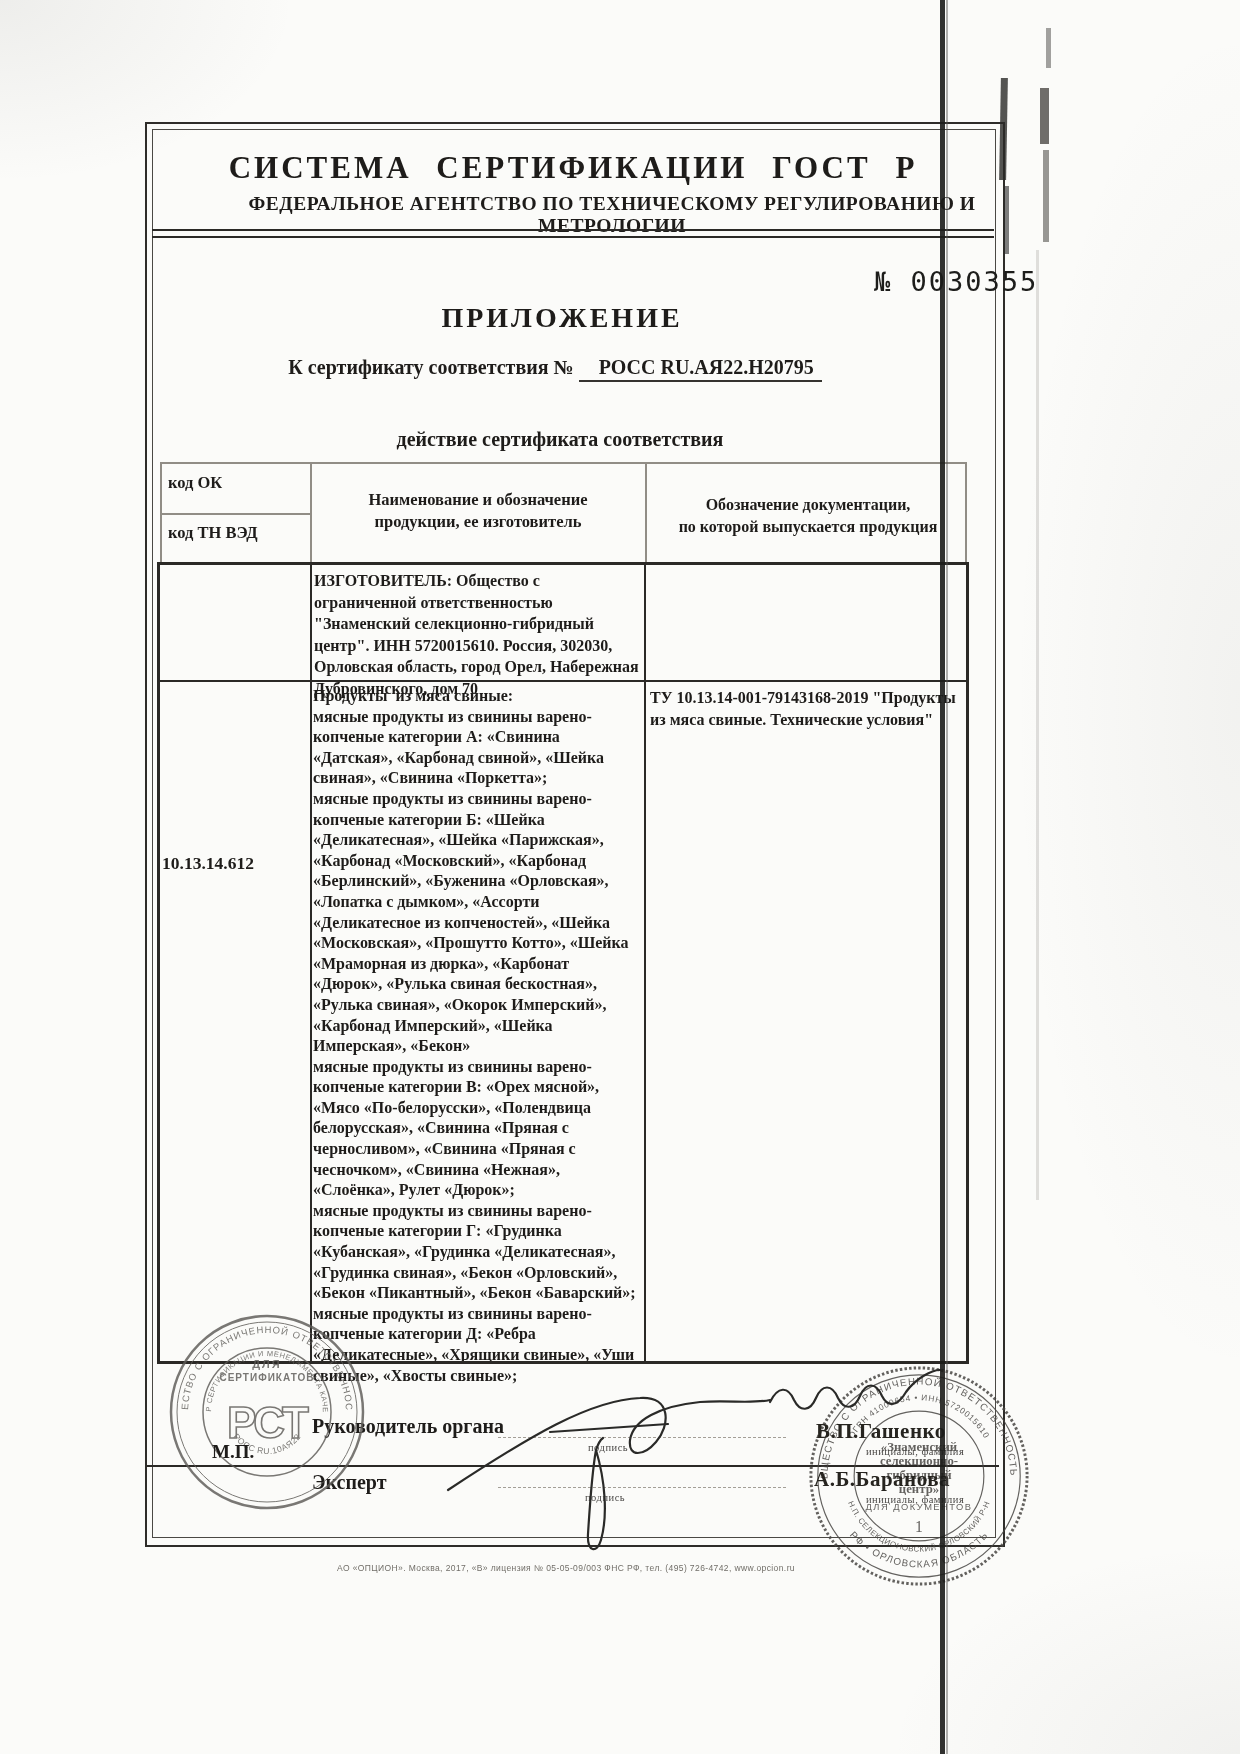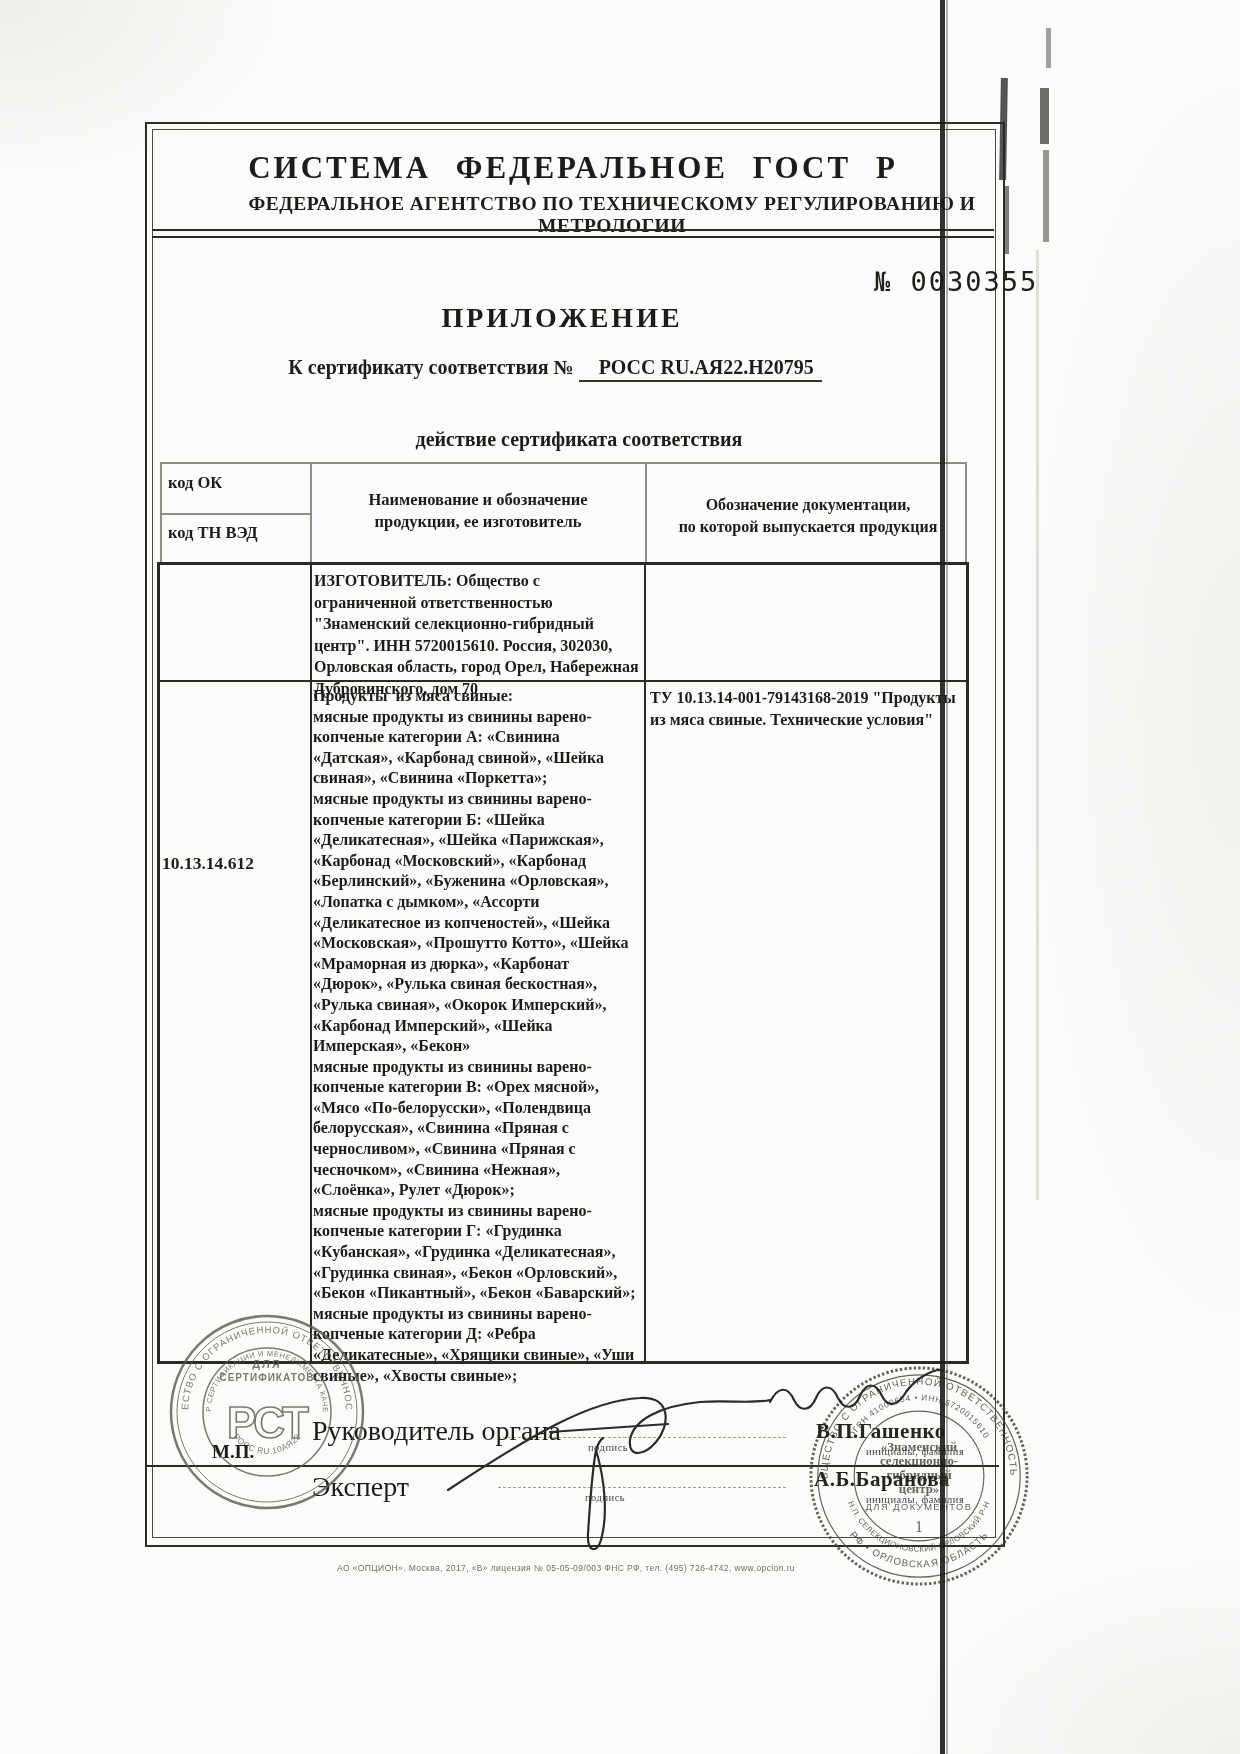--- a/index.html
+++ b/index.html
@@ -30,53 +30,53 @@
   .title{font-size:31px;letter-spacing:3px;word-spacing:14px;}
   .subtitle{font-size:19.5px;letter-spacing:.5px;margin-left:39px;}
   .docnum{font-family:"DejaVu Sans Mono", monospace;font-size:27px;letter-spacing:2px;color:#1d1d1b;}
   .appendix{font-size:28px;letter-spacing:3px;}
   .certline{font-size:20px;}
   .cert-num{border-bottom:2px solid #35332f;padding:0 8px 2px 20px;}
   .scopeline{font-size:20px;}
   .th{font-size:16.5px;line-height:22px;font-weight:700;}
   .cellserif{font-size:16px;line-height:21.6px;font-weight:700;}
   .products p{margin:0;font-size:16px;line-height:20.6px;font-weight:700;white-space:pre-wrap;}
-  .siglabel{font-size:28px;font-weight:400;}
+  .siglabel{font-size:20px;font-weight:700;}
   .tiny{font-size:10.5px;color:#4a4846;letter-spacing:.5px;margin-left:32px;}
   .sig-name{font-size:21px;font-weight:700;color:#26241f;letter-spacing:.5px;z-index:22;}
   .dotline{position:absolute;height:0;border-bottom:1.5px dashed #a39f97;z-index:4;}
   .stamp{position:absolute;z-index:20;pointer-events:none;}
   .sig-svg{position:absolute;z-index:25;pointer-events:none;}
   .fineprint{font-family:"Liberation Sans", sans-serif;font-size:8.5px;color:#716e68;
     letter-spacing:.4px;z-index:4;}
   .artifact{position:absolute;z-index:40;pointer-events:none;}
 </style>
 </head>
 <body>
 
 <div class="page">
 
   <div class="frame-outer"></div>
   <div class="frame-inner"></div>
 
-  <div class="abs title bold center" style="left:152px;top:150px;width:842px;z-index:3;">СИСТЕМА ФЕДЕРАЛЬНОЕ ГОСТ Р</div>
+  <div class="abs title bold center" style="left:152px;top:150px;width:842px;z-index:3;">СИСТЕМА СЕРТИФИКАЦИИ ГОСТ Р</div>
   <div class="abs subtitle bold center" style="left:148px;top:193px;width:850px;z-index:3;">ФЕДЕРАЛЬНОЕ АГЕНТСТВО ПО ТЕХНИЧЕСКОМУ РЕГУЛИРОВАНИЮ И МЕТРОЛОГИИ</div>
   <div class="ln" style="left:152px;top:229px;width:842px;height:2px;"></div>
   <div class="ln" style="left:152px;top:236px;width:842px;height:1.5px;"></div>
 
   <div class="abs docnum" style="left:874px;top:266px;z-index:3;">№ 0030355</div>
 
   <div class="abs appendix bold center" style="left:152px;top:302px;width:820px;z-index:3;">ПРИЛОЖЕНИЕ</div>
 
   <div class="abs certline bold" style="left:145px;top:356px;width:820px;text-align:center;z-index:3;">
     <span>К сертификату соответствия №</span>
     <span class="cert-num">РОСС RU.АЯ22.Н20795</span>
   </div>
 
-  <div class="abs scopeline bold center" style="left:145px;top:428px;width:830px;z-index:3;padding-left:19px;">действие сертификата соответствия</div>
+  <div class="abs scopeline bold center" style="left:145px;top:428px;width:830px;z-index:3;">действие сертификата соответствия</div>
 
   <div class="lnlight" style="left:160px;top:462px;width:807px;height:1.5px;"></div>
   <div class="lnlight" style="left:160px;top:462px;width:1.5px;height:101px;"></div>
   <div class="lnlight" style="left:965px;top:462px;width:1.5px;height:101px;"></div>
   <div class="lnlight" style="left:310px;top:462px;width:1.5px;height:101px;"></div>
   <div class="lnlight" style="left:645px;top:462px;width:1.5px;height:101px;"></div>
   <div class="lnlight" style="left:160px;top:513px;width:150px;height:1.5px;"></div>
 
   <div class="abs th" style="left:168px;top:472px;">код ОК</div>
   <div class="abs th" style="left:168px;top:522px;">код ТН ВЭД</div>

